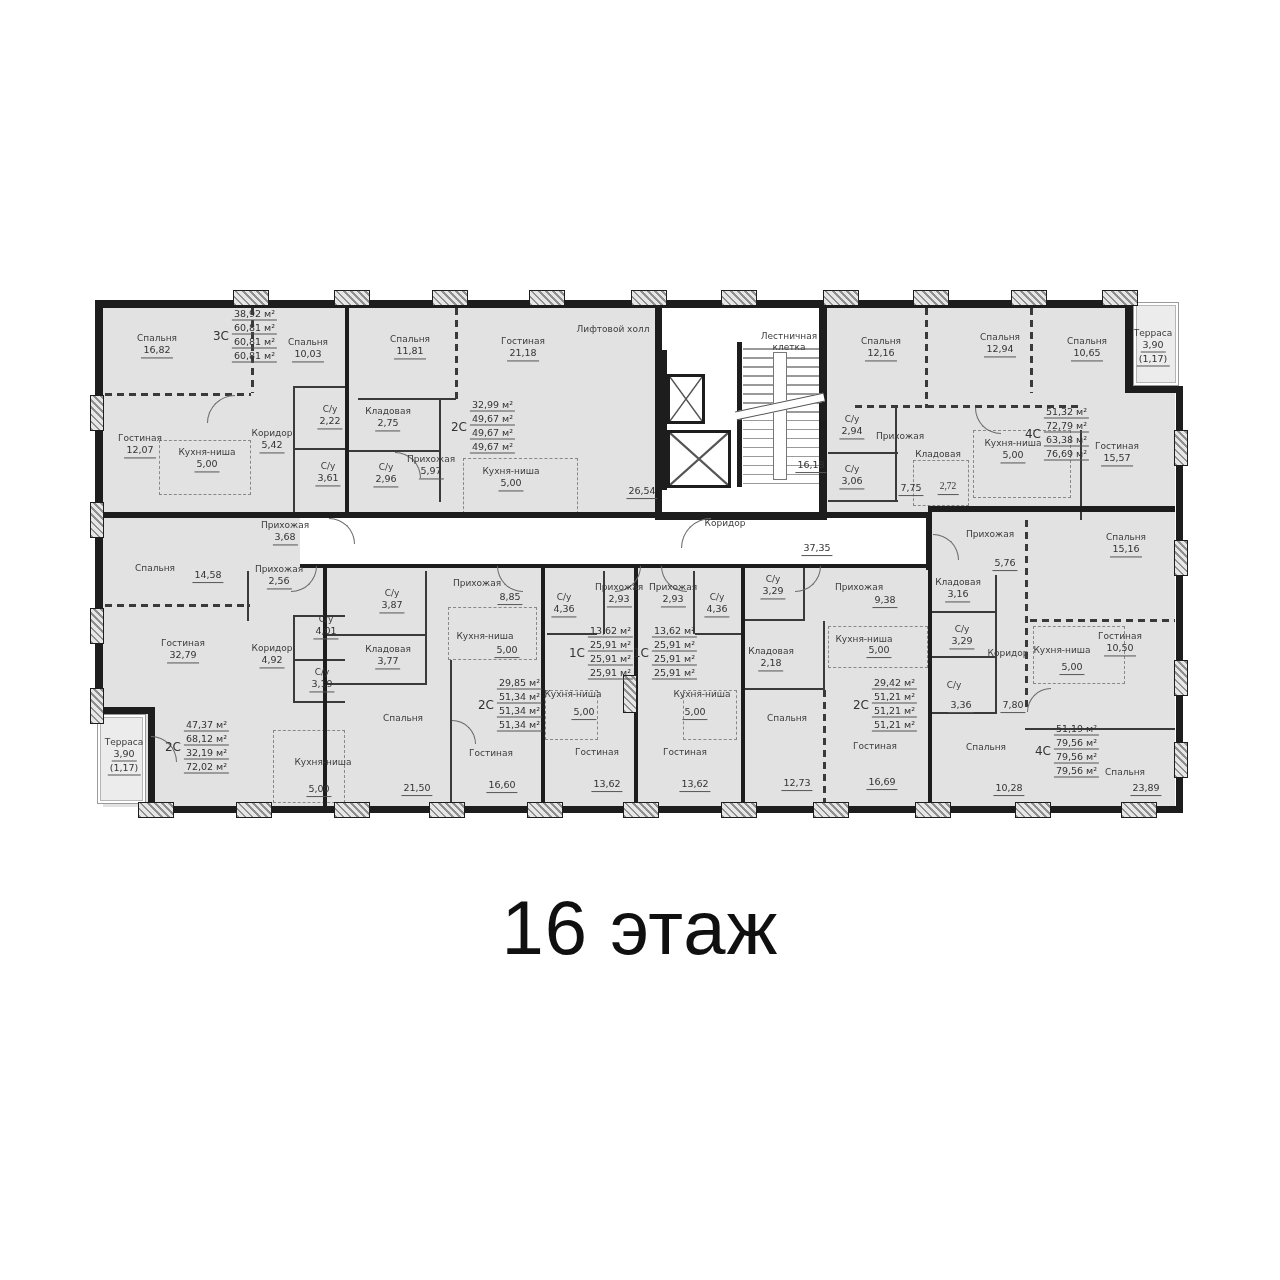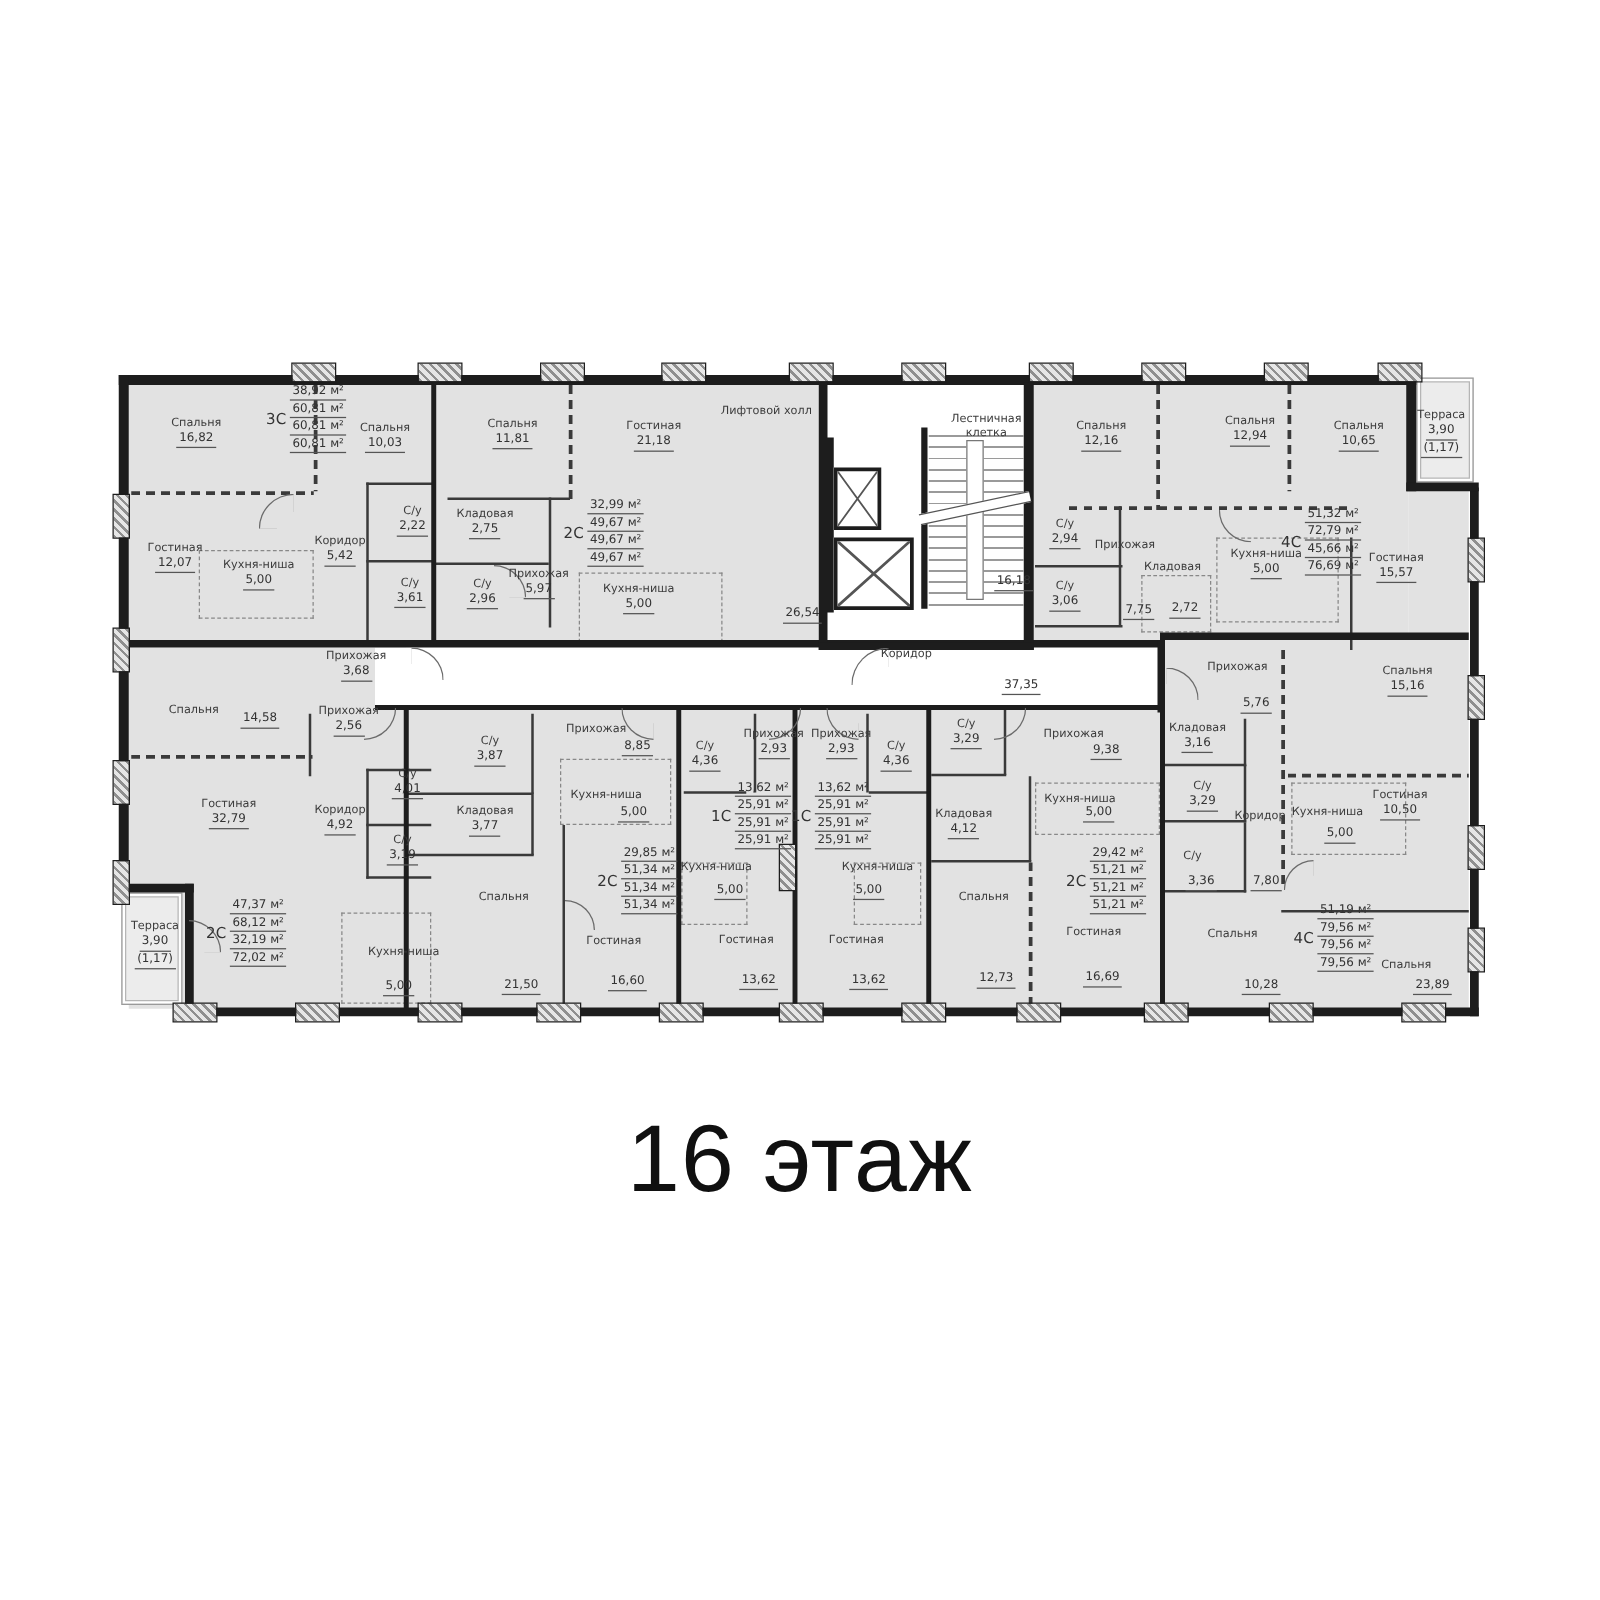--- a/index.html
+++ b/index.html
@@ -223,32 +223,32 @@
     <div class="lbl" style="left: 786px; top: 59px;"><span class="nm">Спальня</span><span class="rv">12,16</span></div>
     <div class="lbl" style="left: 905px; top: 55px;"><span class="nm">Спальня</span><span class="rv">12,94</span></div>
     <div class="lbl" style="left: 992px; top: 59px;"><span class="nm">Спальня</span><span class="rv">10,65</span></div>
     <div class="lbl" style="left: 1058px; top: 57px;"><span class="nm">Терраса</span><span class="rv">3,90</span><br><span class="rv">(1,17)</span></div>
     <div class="lbl" style="left: 757px; top: 137px;"><span class="nm">С/у</span><span class="rv">2,94</span></div>
     <div class="lbl" style="left: 757px; top: 187px;"><span class="nm">С/у</span><span class="rv">3,06</span></div>
     <div class="lbl" style="left: 816px; top: 199px;"><span class="rv">7,75</span></div>
     <div class="lbl" style="left: 805px; top: 147px;">
       <span class="nm">Прихожая</span>
     </div>
-    <div class="lbl" style="left: 853px; top: 198px;"><span class="rv">2,72</span></div>
+    <div class="lbl" style="left: 853px; top: 198px; font-family: Liberation Serif, serif;"><span class="rv">2,72</span></div>
     <div class="lbl" style="left: 843px; top: 165px;">
       <span class="nm">Кладовая</span>
     </div>
     <div class="lbl" style="left: 918px; top: 161px;"><span class="nm">Кухня-ниша</span><span class="rv">5,00</span></div>
     <div class="lbl" style="left: 1022px; top: 164px;"><span class="nm">Гостиная</span><span class="rv">15,57</span></div>
     <div class="apt-type" style="left: 962px; top: 143px;">
       <span class="t">4С</span>
       <div class="col">
         <span class="rv">51,32 м²</span>
         <span class="rv">72,79 м²</span>
-        <span class="rv">45,66 м²</span>
+        <span class="rv">63,38 м²</span>
         <span class="rv">76,69 м²</span>
       </div>
     </div>
     <div class="lbl" style="left: 113px; top: 286px;"><span class="rv">14,58</span></div>
     <div class="lbl" style="left: 60px; top: 279px;">
       <span class="nm">Спальня</span>
     </div>
     <div class="lbl" style="left: 184px; top: 287px;"><span class="nm">Прихожая</span><span class="rv">2,56</span></div>
     <div class="lbl" style="left: 88px; top: 361px;"><span class="nm">Гостиная</span><span class="rv">32,79</span></div>
     <div class="lbl" style="left: 177px; top: 366px;"><span class="nm">Коридор</span><span class="rv">4,92</span></div>
@@ -331,21 +331,21 @@
         <span class="rv">25,91 м²</span>
         <span class="rv">25,91 м²</span>
         <span class="rv">25,91 м²</span>
       </div>
     </div>
     <div class="lbl" style="left: 678px; top: 297px;"><span class="nm">С/у</span><span class="rv">3,29</span></div>
     <div class="lbl" style="left: 790px; top: 311px;"><span class="rv">9,38</span></div>
     <div class="lbl" style="left: 764px; top: 298px;">
       <span class="nm">Прихожая</span>
     </div>
-    <div class="lbl" style="left: 676px; top: 369px;"><span class="nm">Кладовая</span><span class="rv">4,12</span></div>
+    <div class="lbl" style="left: 676px; top: 369px;"><span class="nm">Кладовая</span><span class="rv">2,18</span></div>
     <div class="lbl" style="left: 784px; top: 361px;"><span class="rv">5,00</span></div>
     <div class="lbl" style="left: 769px; top: 350px;">
       <span class="nm">Кухня-ниша</span>
     </div>
     <div class="lbl" style="left: 702px; top: 494px;"><span class="rv">12,73</span></div>
     <div class="lbl" style="left: 692px; top: 429px;">
       <span class="nm">Спальня</span>
     </div>
     <div class="lbl" style="left: 787px; top: 493px;"><span class="rv">16,69</span></div>
     <div class="lbl" style="left: 780px; top: 457px;">

